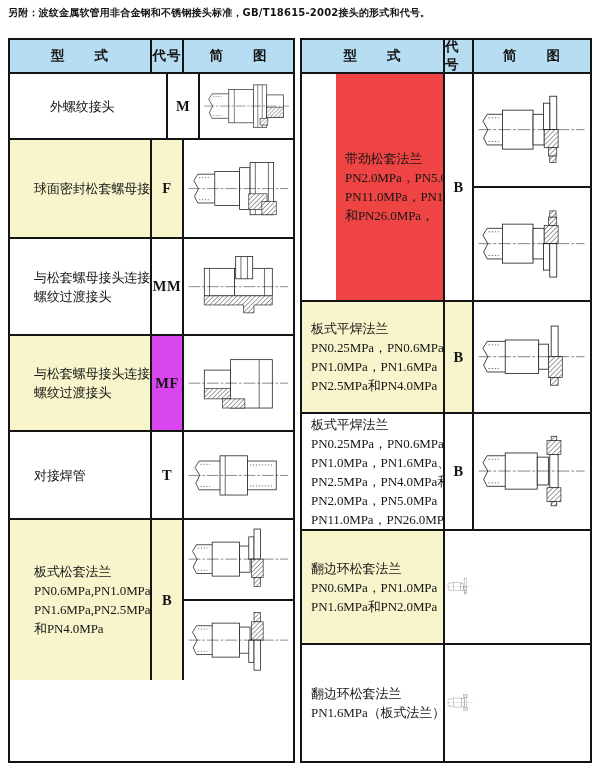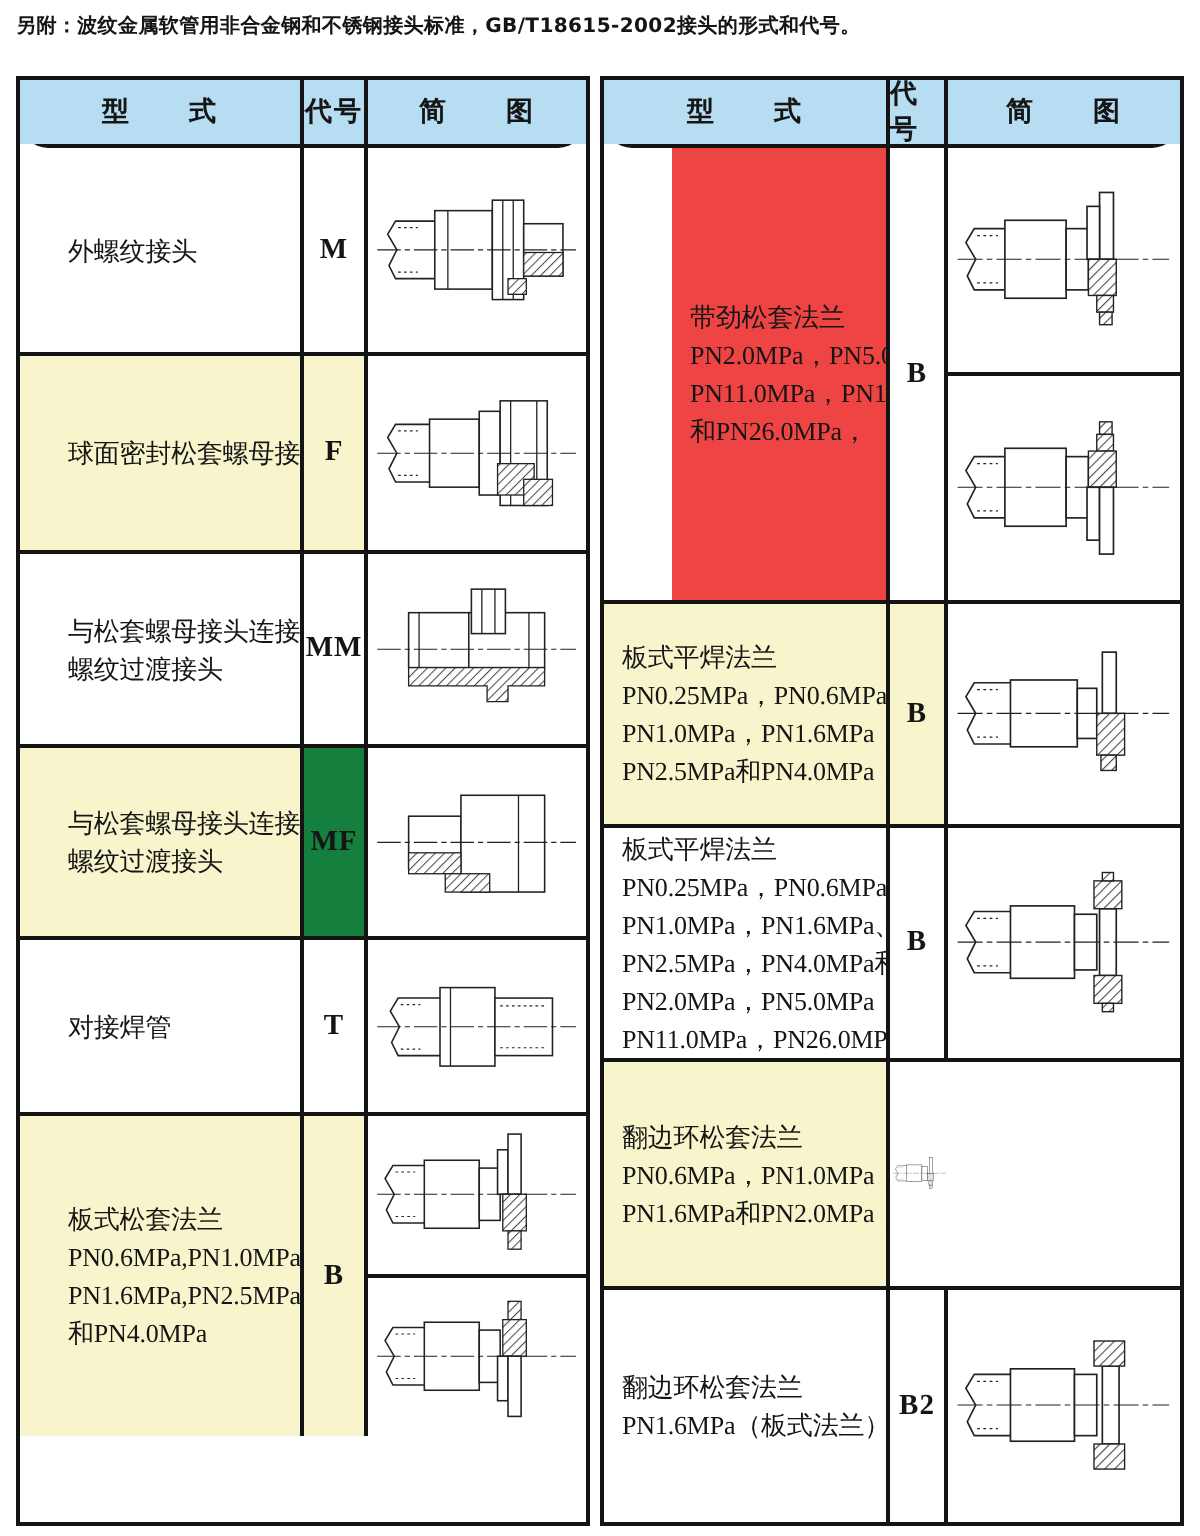--- a/index.html
+++ b/index.html
@@ -4,21 +4,21 @@
 <style>
   html,body{margin:0;padding:0;background:#fff;}
   .page{position:relative;width:600px;height:768px;background:#fff;overflow:hidden;
         font-family:"Liberation Serif","DejaVu Serif",serif;color:#151515;}
   .title{position:absolute;left:8px;top:6px;width:584px;
          font-family:"DejaVu Sans","Liberation Sans",sans-serif;
          font-weight:bold;font-size:10px;letter-spacing:.2px;white-space:nowrap;}
   .tables{position:absolute;left:8px;top:38px;display:flex;gap:5px;}
   .tbl{box-sizing:border-box;background:#fff;}
   .hdr,.row{display:grid;box-sizing:border-box;}
-  .hdr{height:34px;border-radius:14px;}
+  .hdr{height:34px;}
   .cell{box-sizing:border-box;overflow:hidden;position:relative;}
   .hcell{display:flex;align-items:center;justify-content:center;
          font-size:13.5px;font-weight:bold;letter-spacing:1px;}
   .typecell{display:flex;flex-direction:column;justify-content:center;}
   .tline{font-size:13px;line-height:19px;white-space:nowrap;letter-spacing:-0.1px;}
   .codecell{display:flex;align-items:center;justify-content:center;
             font-size:14.5px;font-weight:bold;letter-spacing:.5px;}
   .diagcell{display:flex;flex-direction:column;}
   .dwrap{flex:1;display:flex;align-items:center;justify-content:center;min-height:0;}
   .dwrap svg{width:96%;height:94%;}
@@ -29,21 +29,21 @@
 
 <div class="page">
   <div class="title">另附：波纹金属软管用非合金钢和不锈钢接头标准，GB/T18615-2002接头的形式和代号。</div>
   <div class="tables">
     <div class="tbl" id="tbl-0" style="width: 287px; border: 2px solid rgb(20, 20, 20);">
         <div class="hdr" style="grid-template-columns: 142px 32px 1fr; border-bottom: 2px solid rgb(20, 20, 20);">
           <div class="cell hcell" style="background: rgb(183, 221, 242); border-right: 2px solid rgb(20, 20, 20);">型　　式</div>
           <div class="cell hcell" style="background: rgb(183, 221, 242); border-right: 2px solid rgb(20, 20, 20);">代号</div>
           <div class="cell hcell" style="background: rgb(183, 221, 242);">简　　图</div>
         </div>
-        <div class="row" style="grid-template-columns: 142px 32px 1fr; height: 104px; border-bottom: 2px solid rgb(20, 20, 20);">
+        <div class="row" style="grid-template-columns: 142px 32px 1fr; height: 66px; border-bottom: 2px solid rgb(20, 20, 20); padding-left: 16px;">
           <div class="cell typecell" style="border-right: 2px solid rgb(20, 20, 20); background: rgb(255, 255, 255); padding-left: 24px;">
             <div class="tline">外螺纹接头</div>
           </div>
           <div class="cell codecell" style="border-right: 2px solid rgb(20, 20, 20); background: rgb(255, 255, 255);">M</div>
           <div class="cell diagcell">
             <div class="dwrap">
               <svg viewBox="0 0 160 100" preserveAspectRatio="xMidYMid meet">
                 <path d="M48 28 L18 28 L12 38 L19 50 L13 62 L18 72 L48 72" fill="#fff" stroke="#222222" stroke-width="1.2"></path>
                 <path d="M20 33 h15 M20 67 h15" stroke="#222222" stroke-width="0.9" stroke-dasharray="2 2.5" fill="none"></path>
                 <rect x="48" y="20" width="44" height="60" fill="#fff" stroke="#222222" stroke-width="1.2"></rect>
@@ -101,21 +101,21 @@
                 <line x1="4" y1="50" x2="156" y2="50" stroke="#222222" stroke-width="0.8" stroke-dasharray="18 3 4 3"></line>
               </svg>
             </div>
           </div>
         </div>
         <div class="row" style="grid-template-columns: 142px 32px 1fr; height: 96px; border-bottom: 2px solid rgb(20, 20, 20);">
           <div class="cell typecell" style="border-right: 2px solid rgb(20, 20, 20); background: rgb(248, 245, 204); padding-left: 24px;">
             <div class="tline">与松套螺母接头连接的内</div>
             <div class="tline">螺纹过渡接头</div>
           </div>
-          <div class="cell codecell" style="border-right: 2px solid rgb(20, 20, 20); background: #15803d;">MF</div>
+          <div class="cell codecell" style="border-right: 2px solid rgb(20, 20, 20); background: #d946ef;">MF</div>
           <div class="cell diagcell">
             <div class="dwrap">
               <svg viewBox="0 0 160 100" preserveAspectRatio="xMidYMid meet">
                 <rect x="28" y="30" width="40" height="40" fill="#fff" stroke="#222222" stroke-width="1.2"></rect>
                 <rect x="68" y="14" width="64" height="74" fill="#fff" stroke="#222222" stroke-width="1.2"></rect>
                 <line x1="112" y1="14" x2="112" y2="88" stroke="#222222" stroke-width="1"></line>
                 <rect x="28" y="58" width="40" height="16" fill="url(#hatchp)" stroke="#222222" stroke-width="1"></rect>
                 <rect x="56" y="74" width="34" height="14" fill="url(#hatchp)" stroke="#222222" stroke-width="1"></rect>
                 <line x1="4" y1="50" x2="156" y2="50" stroke="#222222" stroke-width="0.8" stroke-dasharray="18 3 4 3"></line>
               </svg>
@@ -295,21 +295,20 @@
                 <line x1="4" y1="50" x2="156" y2="50" stroke="#222222" stroke-width="0.8" stroke-dasharray="18 3 4 3"></line>
               </svg>
             </div>
           </div>
         </div>
         <div class="row" style="grid-template-columns: 143px 29px 1fr; height: 116px;">
           <div class="cell typecell" style="border-right: 2px solid rgb(20, 20, 20); background: rgb(255, 255, 255); padding-left: 9px;">
             <div class="tline">翻边环松套法兰</div>
             <div class="tline">PN1.6MPa（板式法兰）</div>
           </div>
-          <div class="cell codecell" style="border-right: 2px solid rgb(20, 20, 20); background: rgb(255, 255, 255);">B2</div>
           <div class="cell diagcell">
             <div class="dwrap">
               <svg viewBox="0 0 160 100" preserveAspectRatio="xMidYMid meet">
                 <path d="M42 28 L16 28 L10 38 L17 50 L11 62 L16 72 L42 72" fill="#fff" stroke="#222222" stroke-width="1.2"></path>
                 <path d="M18 33 h15 M18 67 h15" stroke="#222222" stroke-width="0.9" stroke-dasharray="2 2.5" fill="none"></path>
                 <rect x="42" y="24" width="46" height="52" fill="#fff" stroke="#222222" stroke-width="1.2"></rect>
                 <rect x="88" y="28" width="16" height="44" fill="#fff" stroke="#222222" stroke-width="1.2"></rect>
                 <rect x="108" y="22" width="12" height="56" fill="#fff" stroke="#222222" stroke-width="1.2"></rect>
                 <rect x="102" y="4" width="22" height="18" fill="url(#hatchp)" stroke="#222222" stroke-width="1"></rect>
                 <rect x="102" y="78" width="22" height="18" fill="url(#hatchp)" stroke="#222222" stroke-width="1"></rect>

